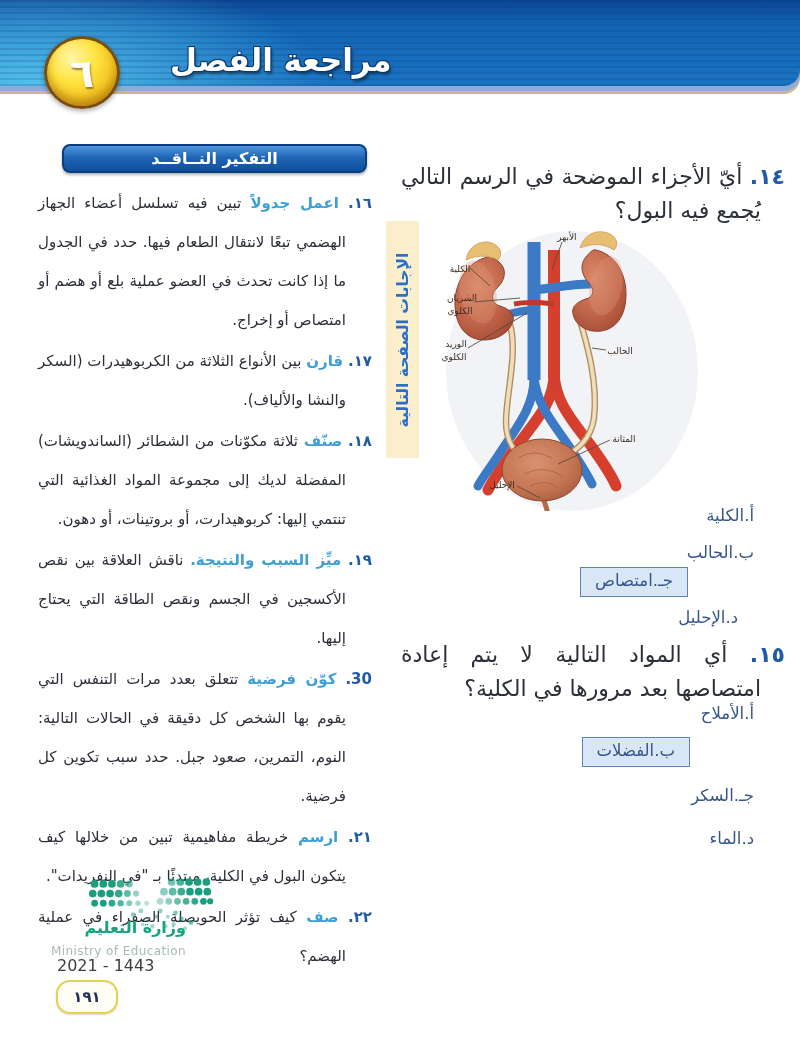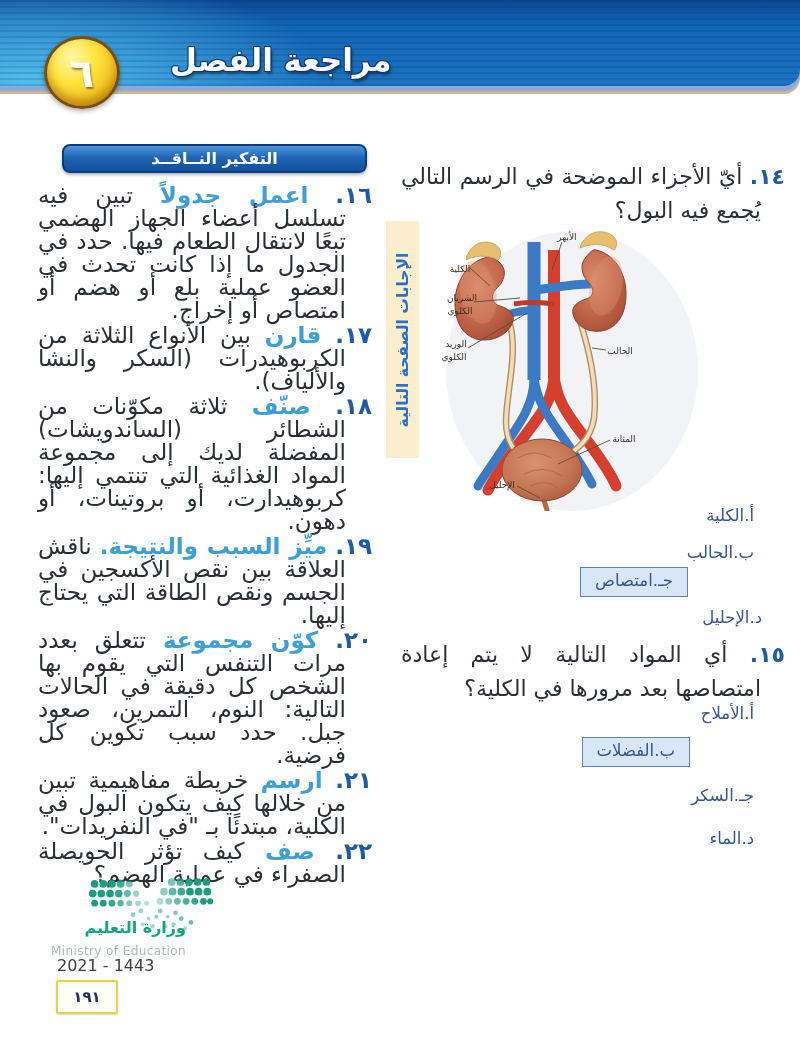--- a/index.html
+++ b/index.html
@@ -35,21 +35,21 @@
     position:absolute; left:62px; top:144px; width:305px; height:29px; border-radius:8px;
     background: linear-gradient(180deg,#4E95DB 0%, #1E64B4 48%, #11509C 100%);
     border:2px solid #0A3E80; box-shadow:0 2px 3px rgba(0,0,0,.3);
     color:#fff; font-weight:bold; font-size:16px;
     display:flex; align-items:center; justify-content:center; direction:rtl; letter-spacing:.5px;
   }
 
   
   .left-col { position:absolute; left:38px; top:184px; width:334px; direction:rtl; }
   .left-col p.q {
-    font-size:23px; line-height:23px; color:#2B2F38; text-align:justify;
+    font-size:15px; line-height:39px; color:#2B2F38; text-align:justify;
     padding-right:26px; text-indent:-26px; margin-bottom:2px;
   }
   .qnum { color:#1F5BA8; font-weight:bold; }
   .qkey { color:#3E9FD4; font-weight:bold; }
 
   
   .vband { position:absolute; left:386px; top:221px; width:33px; height:237px; background:#FBEECD; }
   .vband .inner {
     position:absolute; left:50%; top:50%; width:237px; height:33px;
     transform: translate(-50%,-50%) rotate(-90deg);
@@ -71,21 +71,21 @@
   
   .diagram { position:absolute; left:22px; top:226px; width:292px; height:285px; }
   .diagram svg text { font-family:"DejaVu Sans", sans-serif; font-size:9px; fill:#3A2E22; direction:rtl; }
 
   
   .moe-dots { position:absolute; left:85px; top:876px; }
   .moe-ar { position:absolute; left:40px; top:918px; width:146px; text-align:right; direction:rtl; color:#12A57E; font-size:16px; font-weight:bold; }
   .moe-en { position:absolute; left:40px; top:944px; width:146px; text-align:right; color:#A9BBAF; font-size:12px; letter-spacing:.4px; }
   .moe-years { position:absolute; left:57px; top:956px; color:#3F3F3F; font-size:16px; }
   .page-badge {
-    position:absolute; left:56px; top:980px; width:62px; height:34px; border-radius:2px;
+    position:absolute; left:56px; top:980px; width:62px; height:34px; border-radius:14px;
     background:#FFFEF4; border:2.5px solid #E3D44E; box-shadow:0 1px 2px rgba(0,0,0,.15);
     display:flex; align-items:center; justify-content:center;
     color:#22325C; font-weight:bold; font-size:15px;
   }
 </style>
 </head>
 <body>
 
 <div class="page">
 
@@ -96,21 +96,21 @@
     <span>٦</span>
   </div>
 
   <div class="section-btn">التفكير النــاقــد</div>
 
   <div class="left-col">
     <p class="q"><span class="qnum">١٦.</span> <span class="qkey">اعمل جدولاً</span> <span>تبين فيه تسلسل أعضاء الجهاز الهضمي تبعًا لانتقال الطعام فيها. حدد في الجدول ما إذا كانت تحدث في العضو عملية بلع أو هضم أو امتصاص أو إخراج.</span></p>
     <p class="q"><span class="qnum">١٧.</span> <span class="qkey">قارن</span> <span>بين الأنواع الثلاثة من الكربوهيدرات (السكر والنشا والألياف).</span></p>
     <p class="q"><span class="qnum">١٨.</span> <span class="qkey">صنّف</span> <span>ثلاثة مكوّنات من الشطائر (الساندويشات) المفضلة لديك إلى مجموعة المواد الغذائية التي تنتمي إليها: كربوهيدارت، أو بروتينات، أو دهون.</span></p>
     <p class="q"><span class="qnum">١٩.</span> <span class="qkey">ميِّز السبب والنتيجة.</span> <span>ناقش العلاقة بين نقص الأكسجين في الجسم ونقص الطاقة التي يحتاج إليها.</span></p>
-    <p class="q"><span class="qnum">٢٠.</span> <span class="qkey">كوّن مجموعة</span> <span>تتعلق بعدد مرات التنفس التي يقوم بها الشخص كل دقيقة في الحالات التالية: النوم، التمرين، صعود جبل. حدد سبب تكوين كل فرضية.</span></p>
+    <p class="q"><span class="qnum">30.</span> <span class="qkey">كوّن فرضية</span> <span>تتعلق بعدد مرات التنفس التي يقوم بها الشخص كل دقيقة في الحالات التالية: النوم، التمرين، صعود جبل. حدد سبب تكوين كل فرضية.</span></p>
     <p class="q"><span class="qnum">٢١.</span> <span class="qkey">ارسم</span> <span>خريطة مفاهيمية تبين من خلالها كيف يتكون البول في الكلية، مبتدئًا بـ "في النفريدات".</span></p>
     <p class="q"><span class="qnum">٢٢.</span> <span class="qkey">صف</span> <span>كيف تؤثر الحويصلة الصفراء في عملية الهضم؟</span></p>
   </div>
 
   <div class="vband">
     <div class="inner">الإجابات الصفحة التالية</div>
   </div>
 
   <div class="right-col">
 
@@ -200,21 +200,21 @@
         <text x="32" y="134" text-anchor="middle">الكلوي</text>
         <text x="198" y="128" text-anchor="middle">الحالب</text>
         <text x="202" y="216" text-anchor="middle">المثانة</text>
         <text x="80" y="262" text-anchor="middle">الإحليل</text>
       </svg>
     </div>
 
     <div class="opt" style="top:506px; right:36px;">أ.الكلية</div>
     <div class="opt" style="top:543px; right:36px;">ب.الحالب</div>
     <div class="opt boxed" style="top:567px; right:102px;">جـ.امتصاص</div>
-    <div class="opt" style="top:608px; right:28px;">د.الإحليل</div>
+    <div class="opt" style="top:608px; right:52px;">د.الإحليل</div>
 
     <p class="q q15"><span class="qnum">١٥.</span> <span>أي المواد التالية لا يتم إعادة امتصاصها بعد مرورها في الكلية؟</span></p>
 
     <div class="opt" style="top:704px; right:36px;">أ.الأملاح</div>
     <div class="opt boxed" style="top:737px; right:100px;">ب.الفضلات</div>
     <div class="opt" style="top:786px; right:36px;">جـ.السكر</div>
     <div class="opt" style="top:829px; right:36px;">د.الماء</div>
   </div>
 
   <div class="moe-dots">

